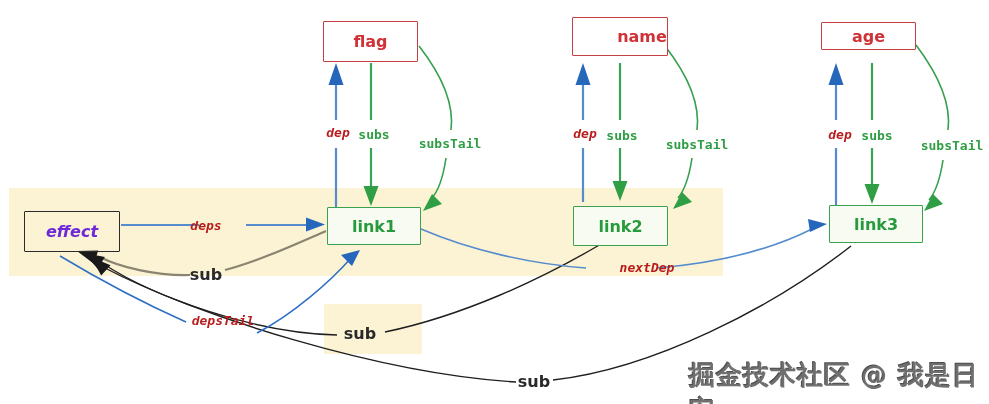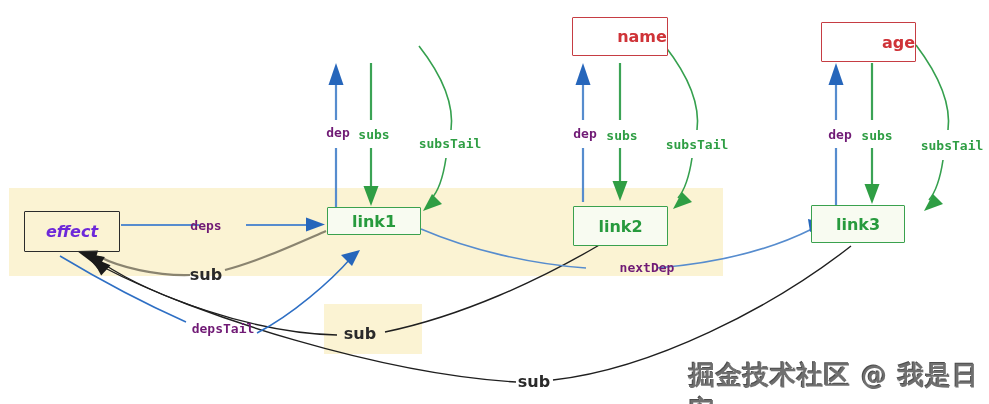--- a/index.html
+++ b/index.html
@@ -10,21 +10,21 @@
   .band.chip{left:324px;top:304px;width:98px;height:50px;}
   svg.wires{position:absolute;left:0;top:0;z-index:2;}
   .box{position:absolute;box-sizing:border-box;display:flex;align-items:center;justify-content:center;
        background:#fff;border:1.6px solid #000;z-index:3;
        font:600 16px "DejaVu Sans",sans-serif;border-radius:1px;}
   .box.red{border-color:#c63d43;color:#cf3338;}
   .box.green{border-color:#3aa14e;color:#279a3d;background:#f8fbf1;}
   .box.effect{border-color:#2b2b2b;color:#6d28d9;background:transparent;border-width:1.4px;font-style:italic;}
   .lbl{position:absolute;transform:translate(-50%,-50%);white-space:nowrap;line-height:1;z-index:4;}
   .mono{font:700 13px "DejaVu Sans Mono",monospace;}
-  .blue{color:#701a75;}
+  .blue{color:#b91c1c;font-style:italic;}
   .grn{color:#2f9e44;}
   .sub{font:600 16px "DejaVu Sans",sans-serif;color:#2a2a2a;text-align:right;}
   .watermark{position:absolute;left:689px;top:358px;z-index:5;
              font:700 26px "DejaVu Sans",sans-serif;color:#6f6f6f;letter-spacing:1px;
              text-shadow:1px 1px 0 #ffffff,-1px -1px 0 #4d4d4d;}
 </style>
 </head>
 <body>
 
 <div class="canvas">
@@ -100,55 +100,58 @@
         </g>
       <g transform="translate(84,253) rotate(30)">
           <polygon points="0,0 20,-7 20,7"></polygon>
         </g>
       <g transform="translate(91,257) rotate(42)">
           <polygon points="0,0 20,-7 20,7"></polygon>
         </g>
     </g>
   </svg>
 
+  <div class="box red" style="left:323px;top:21px;width:95px;height:41px;">
+    <span>flag</span>
+  </div>
   <div class="box red" style="left:572px;top:17px;width:96px;height:39px;padding-left:44px;">
     <span>name</span>
   </div>
-  <div class="box red" style="left:821px;top:22px;width:95px;height:40px;justify-content:flex-end;">
+  <div class="box red" style="left:821px;top:22px;width:95px;height:28px;">
     <span>age</span>
   </div>
 
   <div class="box effect" style="left:24px;top:211px;width:96px;height:41px;">
     <span>effect</span>
   </div>
 
-  <div class="box green" style="left:327px;top:207px;width:94px;height:28px;">
+  <div class="box green" style="left:327px;top:207px;width:94px;height:38px;">
     <span>link1</span>
   </div>
   <div class="box green" style="left:573px;top:206px;width:95px;height:40px;">
     <span>link2</span>
   </div>
-  <div class="box green" style="left:811px;top:205px;width:94px;height:38px;">
+  <div class="box green" style="left:829px;top:205px;width:94px;height:38px;">
     <span>link3</span>
   </div>
 
   <span class="lbl mono blue" style="left:338px;top:132px;">dep</span>
   <span class="lbl mono grn" style="left:374px;top:134px;">subs</span>
   <span class="lbl mono grn" style="left:450px;top:143px;">subsTail</span>
 
   <span class="lbl mono blue" style="left:585px;top:133px;">dep</span>
   <span class="lbl mono grn" style="left:622px;top:135px;">subs</span>
   <span class="lbl mono grn" style="left:697px;top:144px;">subsTail</span>
 
   <span class="lbl mono blue" style="left:840px;top:134px;">dep</span>
   <span class="lbl mono grn" style="left:877px;top:135px;">subs</span>
   <span class="lbl mono grn" style="left:952px;top:145px;">subsTail</span>
 
   <span class="lbl mono blue" style="left:206px;top:225px;">deps</span>
-  <span class="lbl mono blue" style="left:223px;top:328px;">depsTail</span>
+  <span class="lbl mono blue" style="left:223px;top:320px;">depsTail</span>
   <span class="lbl mono blue" style="left:647px;top:267px;">nextDep</span>
 
   <span class="lbl sub" style="left:206px;top:274px;">sub</span>
   <span class="lbl sub" style="left:360px;top:333px;">sub</span>
   <span class="lbl sub" style="left:534px;top:381px;">sub</span>
 
   <span class="watermark">掘金技术社区 @ 我是日安</span>
 </div>
 
 </body></html>

